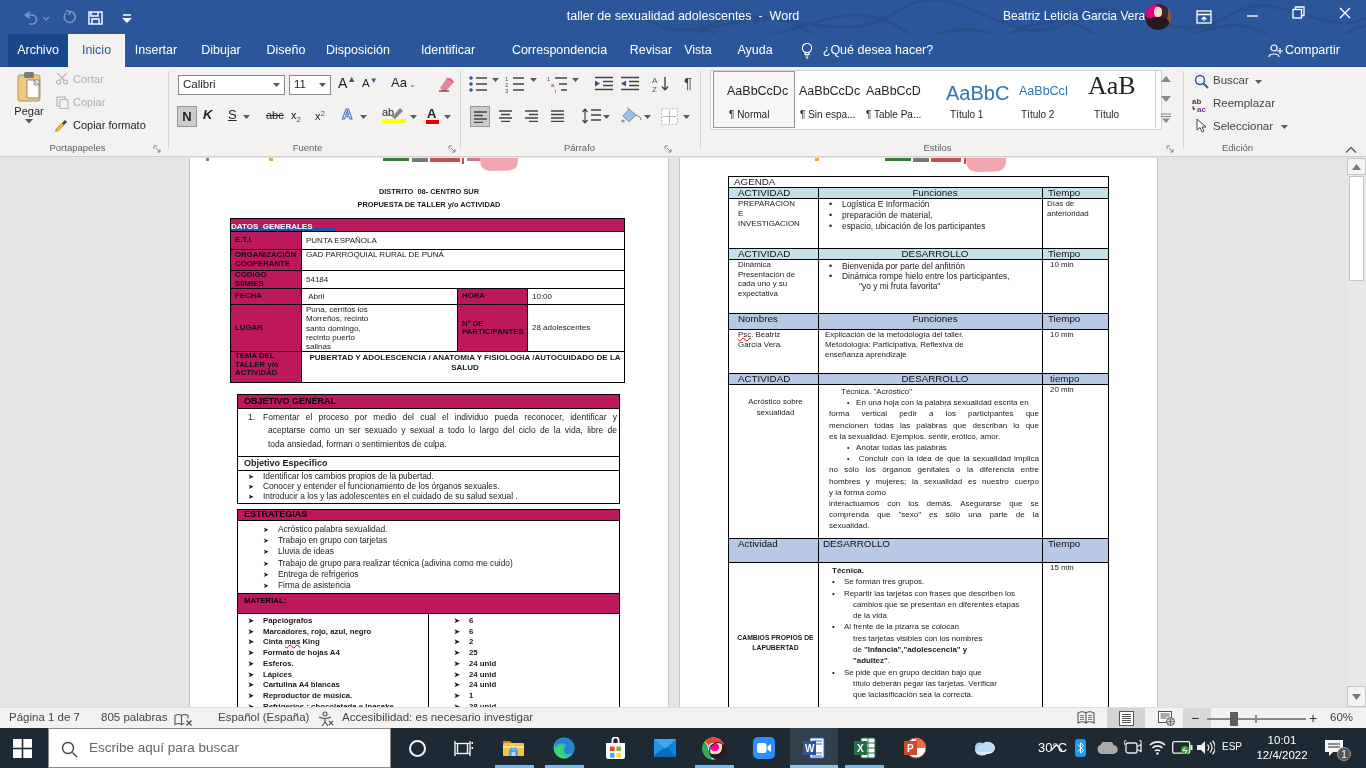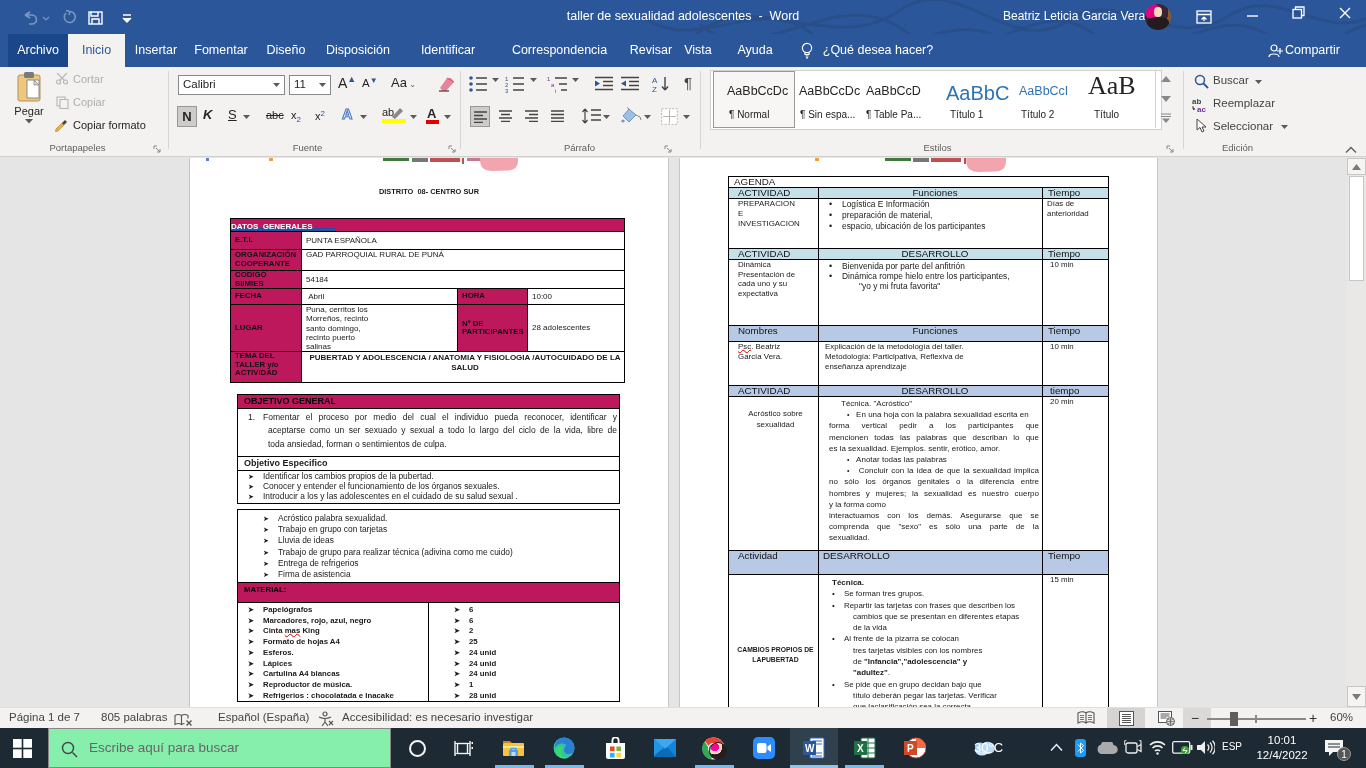--- a/index.html
+++ b/index.html
@@ -96,21 +96,21 @@
         <rect x="1" y="3.5" width="8.5" height="8.5"></rect>
     </svg>
     <svg class="abs" style="left:1339px;top:7px" width="12" height="12">
         <path d="M1,1 L11,11 M11,1 L1,11" stroke="#fff" stroke-width="1.4"></path>
       </svg>
   </div>
   <div id="tabrow">
     <div class="tab" style="left:8px;width:60px;background:#19478a;color:#fff">Archivo</div>
     <div class="tab" id="tab-inicio" style="left:68px;width:57px">Inicio</div>
     <div class="tab" style="left:125px;width:62px">Insertar</div>
-    <div class="tab" style="left:187px;width:68px">Fomentar</div>
+    <div class="tab" style="left:187px;width:68px">Dibujar</div>
     <div class="tab" style="left:255px;width:62px">Diseño</div>
     <div class="tab" style="left:317px;width:82px">Disposición</div>
     <div class="tab" style="left:399px;width:98px">Identificar</div>
     <div class="tab" style="left:497px;width:125px">Correspondencia</div>
     <div class="tab" style="left:622px;width:58px">Revisar</div>
     <div class="tab" style="left:676px;width:44px">Vista</div>
     <div class="tab" style="left:728px;width:54px">Ayuda</div>
     <svg class="abs" style="left:800px;top:8px" width="14" height="18" viewBox="0 0 14 18" fill="none" stroke="#fff" stroke-width="1.2">
       <circle cx="7" cy="6" r="4.6"></circle>
         <path d="M5,10.5 v2 h4 v-2 M5.5,14 h3 M6,15.8 h2"></path>
@@ -371,20 +371,21 @@
       <div class="abs" style="left:193px;top:0;width:26px;height:3px;background:#3f7a3a"></div>
       <div class="abs" style="left:222px;top:0;width:16px;height:4px;background:#777"></div>
       <div class="abs" style="left:240px;top:0;width:30px;height:4px;background:#c05050"></div>
       <div class="abs" style="left:272px;top:0;width:2px;height:6px;background:#c05050"></div>
       <div class="abs" style="left:277px;top:0;width:22px;height:3px;background:#c87a8a"></div>
       <svg class="abs" style="left:290px;top:0" width="38" height="14">
           <path d="M0,0 h38 v3 Q38,12 28,12.5 L12,13 Q2,13 0.5,6 L0,0 z" fill="#f2a5af"></path>
         </svg>
 
       <div class="abs" style="left:0;top:29px;width:478px;text-align:center;font-size:7.4px;font-weight:bold;color:#1a1a1a">DISTRITO&nbsp; 08- CENTRO SUR</div>
+      <div class="abs" style="left:0;top:42px;width:478px;text-align:center;font-size:7.4px;font-weight:bold;color:#1a1a1a">PROPUESTA DE TALLER y/o ACTIVIDAD</div>
 
       <table class="doc" style="left:40px;top:60px;width:394px">
         <colgroup>
             <col style="width:71px">
             <col style="width:156px">
             <col style="width:70px">
             <col style="width:97px">
           </colgroup>
         <tbody>
             <tr style="height:7px">
@@ -445,20 +446,23 @@
             <div><span class="arr">➤</span>Conocer y entender el funcionamiento de los órganos sexuales.</div>
             <div><span class="arr">➤</span>Introducir a los y las adolescentes en el cuidado de su salud sexual .</div>
           </div>
         </td>
             </tr>
       </tbody>
         </table>
 
       <table class="doc" style="left:47px;top:351px;width:383px">
         <tbody>
+            <tr style="height:11px">
+              <td colspan="2" class="blu" style="font-weight:bold;font-size:9px;padding-left:6px">ESTRATEGIAS</td>
+            </tr>
         <tr style="height:73px">
               <td colspan="2" class="val" style="vertical-align:top">
           <div style="padding:3px 0 0 21px;font-size:8.4px;line-height:11.2px;color:#1a1a1a">
             <div><span class="arr">➤</span>Acróstico palabra sexualidad.</div>
             <div><span class="arr">➤</span>Trabajo en grupo con tarjetas</div>
             <div><span class="arr">➤</span>Lluvia de ideas</div>
             <div><span class="arr">➤</span>Trabajo de grupo para realizar técnica (adivina como me cuido)</div>
             <div><span class="arr">➤</span>Entrega de refrigerios</div>
             <div><span class="arr">➤</span>Firma de asistencia</div>
           </div>
@@ -533,21 +537,21 @@
                   <div><span class="dot">•</span>espacio, ubicación de los participantes</div>
                 </div>
               </td>
           <td class="val t9" style="vertical-align:top;padding-left:4px;line-height:10.2px">Días de<br>anterioridad</td>
         </tr>
         <tr style="height:11px">
               <td class="cy h2">ACTIVIDAD</td>
               <td class="cy h2" style="text-align:center">DESARROLLO</td>
               <td class="cy h2" style="padding-left:5px">Tiempo</td>
             </tr>
-        <tr style="height:66px">
+        <tr style="height:54px">
           <td class="val t9" style="vertical-align:top;padding-left:9px;line-height:9.7px">Dinámica<br>Presentación de<br>cada uno y su<br>expectativa</td>
           <td class="val" style="vertical-align:top">
                 <div class="bl" style="line-height:10px;padding-top:1px">
                   <div><span class="dot">•</span>Bienvenida por parte del anfitrión</div>
                   <div><span class="dot">•</span>Dinámica rompe hielo entre los participantes,</div>
                   <div style="padding-left:36px">"yo y mi fruta favorita"</div>
                 </div>
               </td>
           <td class="val t9" style="vertical-align:top;padding-left:7px">10 min</td>
         </tr>
@@ -657,21 +661,21 @@
   </div>
   <div id="taskbar">
 
     <svg class="abs" style="left:13px;top:11px" width="19" height="19" viewBox="0 0 19 19" fill="#fff">
       <rect x="0" y="0" width="8.7" height="8.7"></rect>
         <rect x="10.3" y="0" width="8.7" height="8.7"></rect>
       <rect x="0" y="10.3" width="8.7" height="8.7"></rect>
         <rect x="10.3" y="10.3" width="8.7" height="8.7"></rect>
     </svg>
 
-    <div class="abs" style="left:48px;top:0;width:343px;height:40px;background:#86efac;border:1px solid #8a8886">
+    <div class="abs" style="left:48px;top:0;width:343px;height:40px;background:#ffffff;border:1px solid #8a8886">
       <svg class="abs" style="left:12px;top:12px" width="17" height="17" viewBox="0 0 17 17" fill="none" stroke="#444" stroke-width="1.4">
         <circle cx="7" cy="7" r="5.5"></circle>
           <path d="M11.5,11.5 L16,16"></path>
       </svg>
       <div class="abs" style="left:40px;top:11px;font-size:13.5px;color:#666">Escribe aquí para buscar</div>
     </div>
 
     <svg class="abs" style="left:408px;top:11px" width="19" height="19">
         <circle cx="9.5" cy="9.5" r="7.5" fill="none" stroke="#f5f5f5" stroke-width="2"></circle>
       </svg>
@@ -759,21 +763,21 @@
     <div class="abs" style="left:695px;top:37px;width:39px;height:3px;background:#76b9ed"></div>
     <div class="abs" style="left:790px;top:37px;width:48px;height:3px;background:#8ec3ee"></div>
     <div class="abs" style="left:845px;top:37px;width:39px;height:3px;background:#76b9ed"></div>
 
     <svg class="abs" style="left:973px;top:12px" width="24" height="16" viewBox="0 0 24 16">
       <ellipse cx="9" cy="10" rx="7" ry="5.5" fill="#cfe6f8"></ellipse>
         <ellipse cx="15" cy="8" rx="7" ry="6" fill="#e8f3fc"></ellipse>
       <ellipse cx="7" cy="7" rx="5" ry="4.5" fill="#9fd0f2"></ellipse>
         <path d="M4,12 h16 a4,4 0 0 0 0,-6 a6,6 0 0 0 -11,-1 a5,5 0 0 0 -5,7" fill="#bcdcf5"></path>
     </svg>
-    <div class="abs" style="left:974px;top:12px;font-size:13px;color:#fff">30°C</div>
+    <div class="abs" style="left:1038px;top:12px;font-size:13px;color:#fff">30°C</div>
     <svg class="abs" style="left:1050px;top:15px" width="13" height="9">
         <path d="M1,7.5 L6.5,1.5 L12,7.5" fill="none" stroke="#eee" stroke-width="1.5"></path>
       </svg>
     <svg class="abs" style="left:1075px;top:11px" width="11" height="18" viewBox="0 0 11 18">
       <rect x="0" y="0" width="11" height="18" rx="3" fill="#1a9bf5"></rect>
       <path d="M3,5.5 l5.5,6 -3,2.5 v-10 l3,2.5 -5.5,6" fill="none" stroke="#fff" stroke-width="1"></path>
     </svg>
     <svg class="abs" style="left:1096px;top:14px" width="22" height="13" viewBox="0 0 22 13">
       <path d="M5,12 h12 a4.5,4.5 0 0 0 0.5,-9 a6.5,6.5 0 0 0 -12.5,-0.5 a5,5 0 0 0 0,9.5" fill="#aaa"></path>
     </svg>

